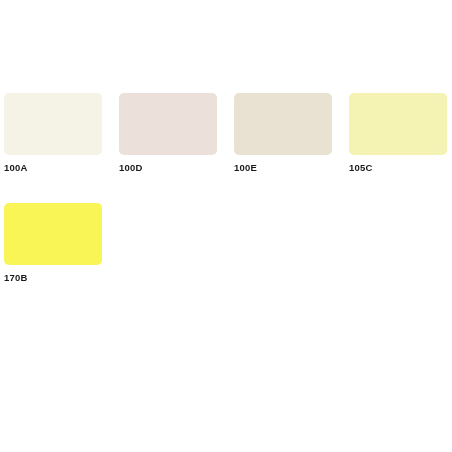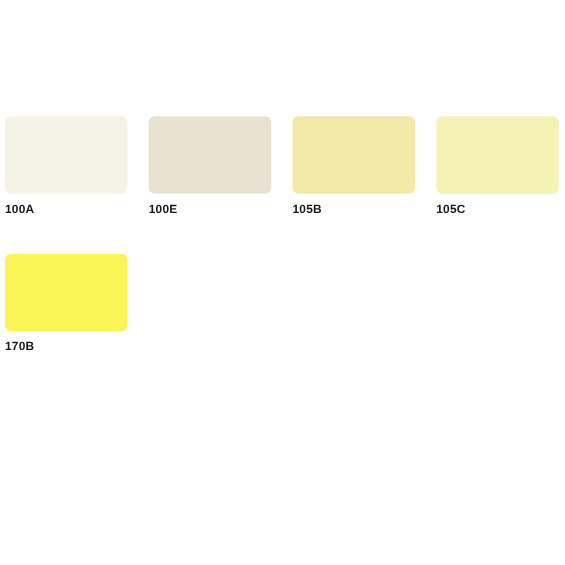--- a/index.html
+++ b/index.html
@@ -60,31 +60,31 @@
 <div id="palette-page">
   <div id="swatch-grid">
 
     <div class="swatch-cell">
       <span class="swatch-chip" style="background-color:#f5f2e6;"></span>
       <span class="swatch-label">100A</span>
     </div>
 
 
 
+    <div class="swatch-cell">
+      <span class="swatch-chip" style="background-color:#ece1da;"></span>
+      <span class="swatch-label">100D</span>
+    </div>
 
     <div class="swatch-cell">
       <span class="swatch-chip" style="background-color:#e9e1d2;"></span>
       <span class="swatch-label">100E</span>
     </div>
 
 
-    <div class="swatch-cell">
-      <span class="swatch-chip" style="background-color:#f2e9a8;"></span>
-      <span class="swatch-label">105B</span>
-    </div>
 
     <div class="swatch-cell">
       <span class="swatch-chip" style="background-color:#f5f3b4;"></span>
       <span class="swatch-label">105C</span>
     </div>
 
 
 
 
     <div class="swatch-cell">

